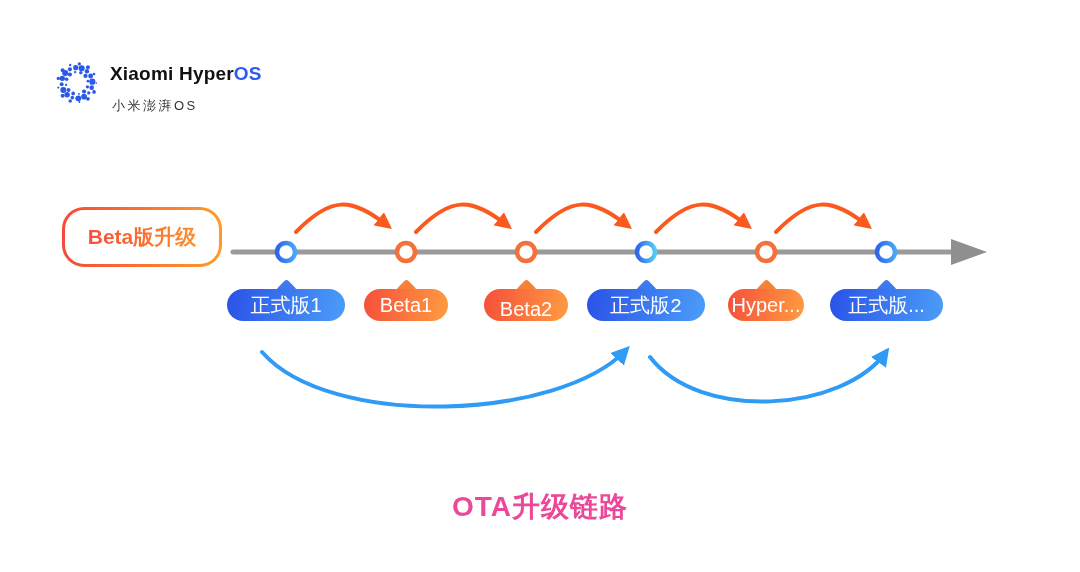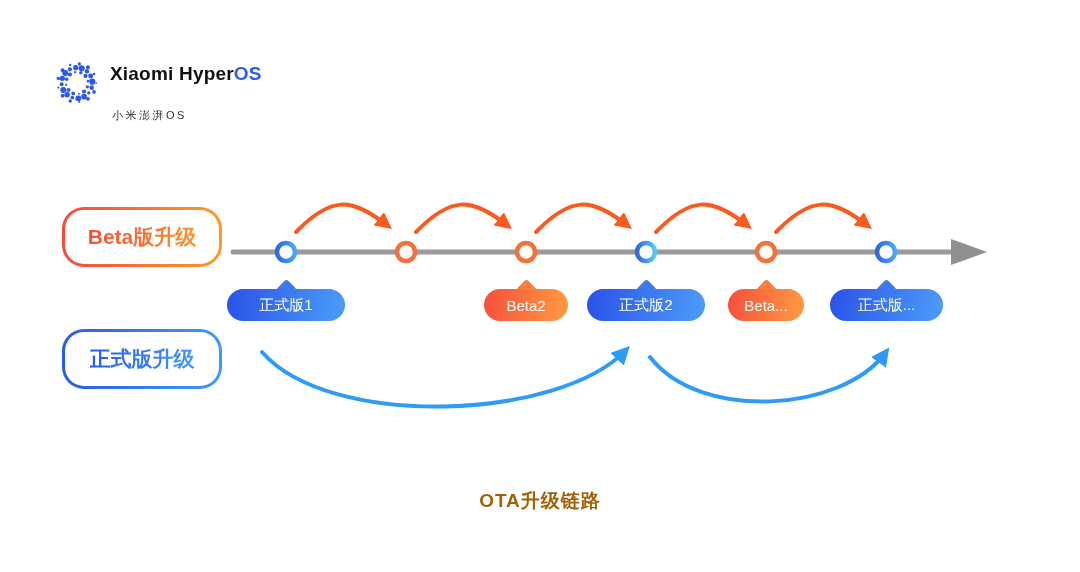--- a/index.html
+++ b/index.html
@@ -5,21 +5,21 @@
   html,body{margin:0;padding:0;background:#fff;}
   .canvas{
     position:relative;width:1080px;height:572px;background:#ffffff;overflow:hidden;
     font-family:"Liberation Sans","DejaVu Sans",sans-serif;
   }
   
   .logo{position:absolute;left:52px;top:57px;width:240px;height:52px;}
   .logo-ring{position:absolute;left:0;top:1px;width:50px;height:50px;}
   .brand{position:absolute;left:58px;top:6px;font-size:19px;font-weight:700;color:#111111;letter-spacing:.2px;white-space:nowrap;}
   .brand .os{color:#2B5BF0;}
-  .brand-sub{position:absolute;left:60px;top:51px;font-size:11px;color:#333333;letter-spacing:2.5px;white-space:nowrap;}
+  .brand-sub{position:absolute;left:60px;top:40px;font-size:13px;color:#333333;letter-spacing:2.5px;white-space:nowrap;}
   
   .pill{
     position:absolute;left:62px;width:160px;height:60px;border-radius:22px;
     border:3px solid transparent;box-sizing:border-box;
     display:flex;align-items:center;justify-content:center;
   }
   .pill-beta{top:207px;background:linear-gradient(#fff,#fff) padding-box,linear-gradient(90deg,#F64A3C,#FE9B27) border-box;}
   .pill-stable{top:329px;background:linear-gradient(#fff,#fff) padding-box,linear-gradient(90deg,#2A5BE9,#3E9BF8) border-box;}
   .pill-text{font-size:21px;font-weight:700;background-clip:text;-webkit-background-clip:text;color:transparent;white-space:nowrap;}
   .pill-beta .pill-text{background-image:linear-gradient(90deg,#F6503C,#FD8F2B);}
@@ -29,29 +29,29 @@
   
   .badge{position:absolute;top:289px;height:32px;z-index:2;}
   .badge .ptr{
     position:absolute;left:50%;top:-7px;width:15px;height:15px;margin-left:-7.5px;
     border-radius:3px;transform:rotate(45deg);z-index:0;
   }
   .badge .body{
     position:absolute;inset:0;border-radius:16px;z-index:1;
     display:flex;align-items:center;justify-content:center;
   }
-  .badge .lbl{position:relative;z-index:2;color:#ffffff;font-size:15px;font-weight:500;white-space:nowrap;}
+  .badge .lbl{position:relative;z-index:2;color:#ffffff;font-size:20px;font-weight:500;white-space:nowrap;}
   .badge-stable .ptr{background:#3D7AF1;}
   .badge-stable .body{background:linear-gradient(100deg,#2A52E8,#4B9DF8);}
   .badge-beta .ptr{background:#FA8038;}
   .badge-beta .body{background:linear-gradient(100deg,#F54F3B,#FF9C41);}
   
   .diagram-title{
     position:absolute;left:0;top:488px;width:1080px;text-align:center;
-    font-size:19px;font-weight:700;color:#a16207;letter-spacing:1px;
+    font-size:28px;font-weight:700;color:#ec4899;letter-spacing:1px;
   }
 </style>
 </head>
 <body>
 
 <div class="canvas">
 
   <div class="logo">
     <svg class="logo-ring" viewBox="0 0 52 52">
         <circle cx="46.00" cy="26.00" r="0.90" fill="#2B59E8"></circle>
@@ -96,23 +96,20 @@
         <circle cx="36.79" cy="29.97" r="1.70" fill="#2B59E8"></circle>
         <circle cx="33.36" cy="34.84" r="2.19" fill="#2B59E8"></circle>
       </svg>
     <div class="brand"><span>Xiaomi Hyper</span><span class="os">OS</span></div>
     <div class="brand-sub">小米澎湃OS</div>
   </div>
 
   <div class="pill pill-beta">
     <span class="pill-text">Beta版升级</span>
   </div>
-  <div class="pill pill-stable">
-    <span class="pill-text">正式版升级</span>
-  </div>
 
   <svg class="diagram" viewBox="0 0 1080 572">
     <defs>
       <marker id="orangeArrow" viewBox="0 0 10 10" refX="7" refY="5" markerWidth="4.2" markerHeight="4.2" orient="auto-start-reverse">
         <path d="M0,0 L10,5 L0,10 Z" fill="#FB5A1E"></path>
       </marker>
       <marker id="blueArrow" viewBox="0 0 10 10" refX="7" refY="5" markerWidth="4.6" markerHeight="4.6" orient="auto-start-reverse">
         <path d="M0,0 L10,5 L0,10 Z" fill="#2F9BF5"></path>
       </marker>
       <linearGradient id="blueNode" x1="0" y1="0" x2="1" y2="0">
@@ -145,39 +142,46 @@
     <circle cx="886" cy="252" r="9" fill="#fff" stroke="url(#blueNode)" stroke-width="4.5"></circle>
   </svg>
 
   <div class="badge badge-stable" style="left:227px;width:118px;">
     <span class="ptr"></span>
     <span class="body"></span>
     <span class="body lbl-wrap" style="background:none;">
         <span class="lbl">正式版1</span>
       </span>
   </div>
+  <div class="badge badge-beta" style="left:364px;width:84px;">
+    <span class="ptr"></span>
+    <span class="body"></span>
+    <span class="body" style="background:none;">
+        <span class="lbl">Beta1</span>
+      </span>
+  </div>
   <div class="badge badge-beta" style="left:484px;width:84px;">
     <span class="ptr"></span>
     <span class="body"></span>
-    <span class="body" style="background:none;">
+    <span class="body" style="background:none;align-items:flex-end;">
         <span class="lbl">Beta2</span>
       </span>
   </div>
   <div class="badge badge-stable" style="left:587px;width:118px;">
     <span class="ptr"></span>
     <span class="body"></span>
     <span class="body" style="background:none;font-family:Liberation Mono, monospace;">
         <span class="lbl">正式版2</span>
       </span>
   </div>
   <div class="badge badge-beta" style="left:728px;width:76px;">
     <span class="ptr"></span>
     <span class="body"></span>
     <span class="body" style="background:none;">
-        <span class="lbl">Beta...</span>
+        <span class="lbl">Hyper...</span>
       </span>
   </div>
   <div class="badge badge-stable" style="left:830px;width:113px;text-align:right;">
     <span class="ptr"></span>
     <span class="body"></span>
     <span class="body" style="background:none;">
         <span class="lbl">正式版...</span>
       </span>
   </div>
 

